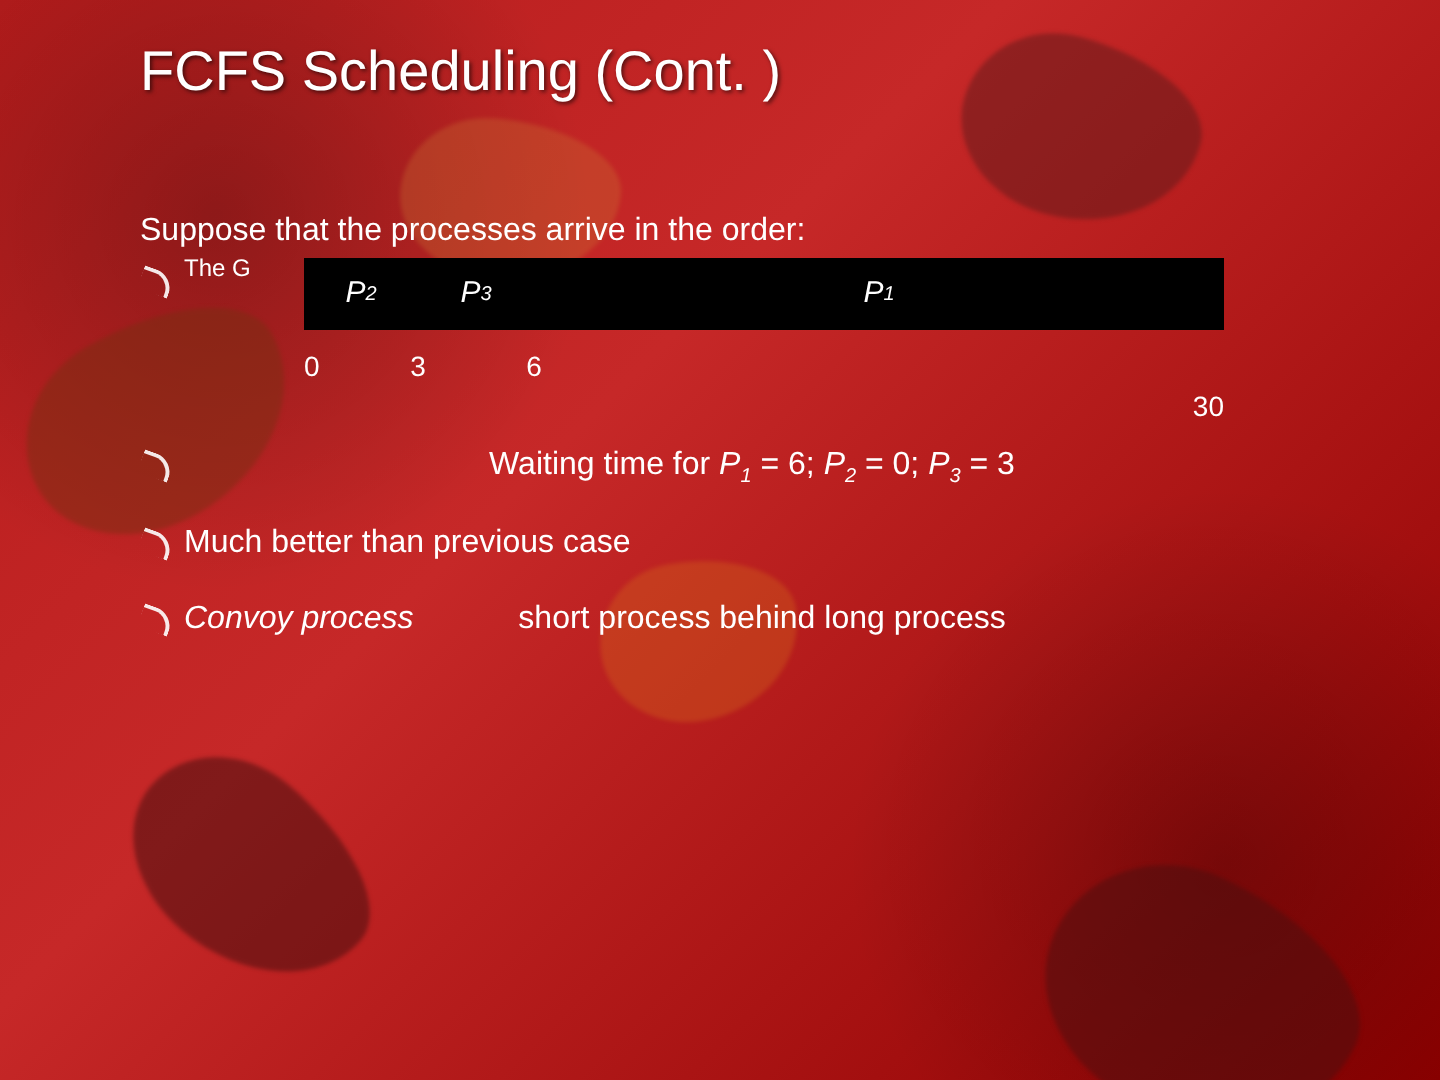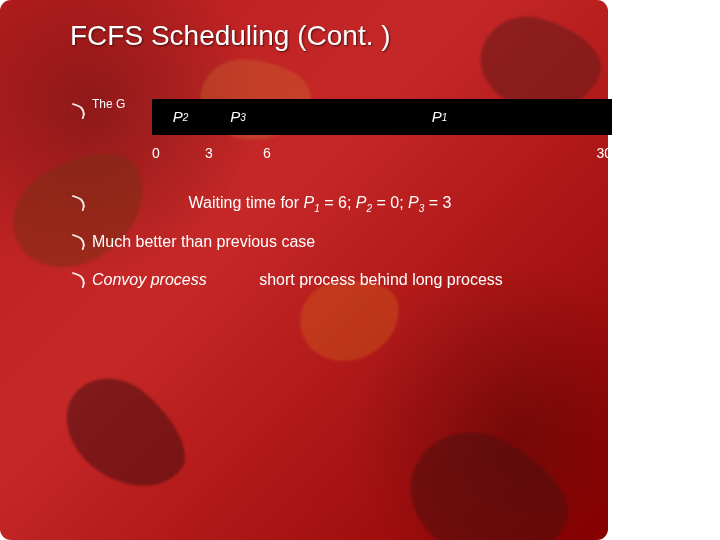--- a/index.html
+++ b/index.html
@@ -6,27 +6,26 @@
     margin: 0;
     padding: 0;
     width: 720px;
     height: 540px;
     overflow: hidden;
     font-family: Verdana, Geneva, sans-serif;
     color: #fff;
   }
   .slide {
     position: relative;
-    width: 608px;
+    width: 720px;
     height: 540px;
     background:
       radial-gradient(circle at 15% 20%, rgba(0,0,0,0.25) 0, rgba(0,0,0,0) 25%),
       radial-gradient(circle at 85% 80%, rgba(0,0,0,0.25) 0, rgba(0,0,0,0) 25%),
       linear-gradient(135deg, #b71c1c 0%, #c62828 40%, #8e0000 100%);
-    border-radius: 11px;
   }
   
   .leaf {
     position: absolute;
     border-radius: 40% 60% 55% 45% / 50% 40% 60% 50%;
     filter: blur(1px);
     opacity: 0.5;
   }
   .l1 { width:120px; height:90px; background:#5d1a1a; top:20px; left:480px; transform:rotate(15deg);}
   .l2 { width:140px; height:100px; background:#7a2e12; top:160px; left:10px; transform:rotate(-30deg);}
@@ -120,21 +119,21 @@
     margin-top: 8px;
     font-size: 14px;
   }
   .tick {
     position: absolute;
     transform: translateX(-50%);
   }
   .tick.t0 { left: 0; transform:none;}
   .tick.t3 { left: 57px; }
   .tick.t6 { left: 115px; }
-  .tick.t30 { left: 460px; transform: translateX(-100%);}
+  .tick.t30 { left: 460px; transform: translateX(-100%); margin-top: 20px;}
   .convoy-label { font-style: italic; }
   .convoy-rest { font-style: normal; margin-left: 48px; }
   .overlay-text {
     position:absolute;
     left:22px;
     top:-4px;
     font-size:12px;
   }
   .order-line { white-space: nowrap; }
 </style>
@@ -145,20 +144,21 @@
   <div class="leaf l1"></div>
   <div class="leaf l2"></div>
   <div class="leaf l3"></div>
   <div class="leaf l4"></div>
   <div class="leaf l5"></div>
   <div class="leaf l6"></div>
 
   <div class="content">
     <h1>FCFS Scheduling (Cont. )</h1>
 
+    <div class="intro">Suppose that the processes arrive in the order:</div>
 
 
     <ul class="bullets">
       <li style="margin-bottom:6px; position:relative;">
         <span class="overlay-text">The G</span>
         <div class="gantt-wrap">
           <div class="gantt">
             <div class="seg s1">
               <span>P</span>
                 <sub>2</sub>

